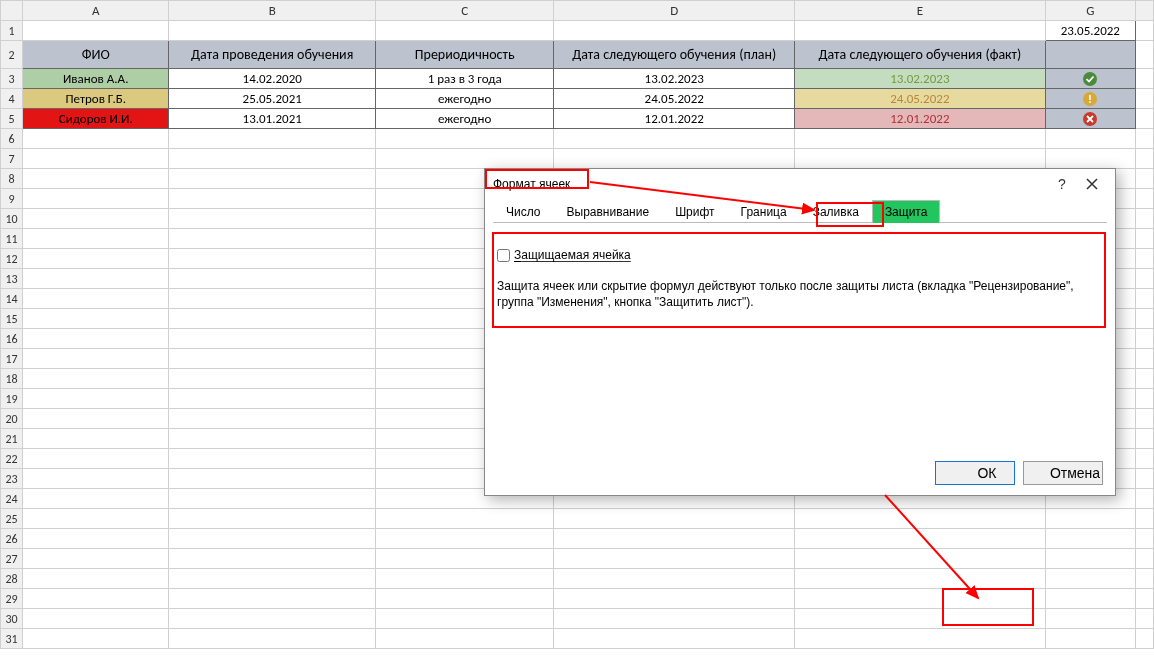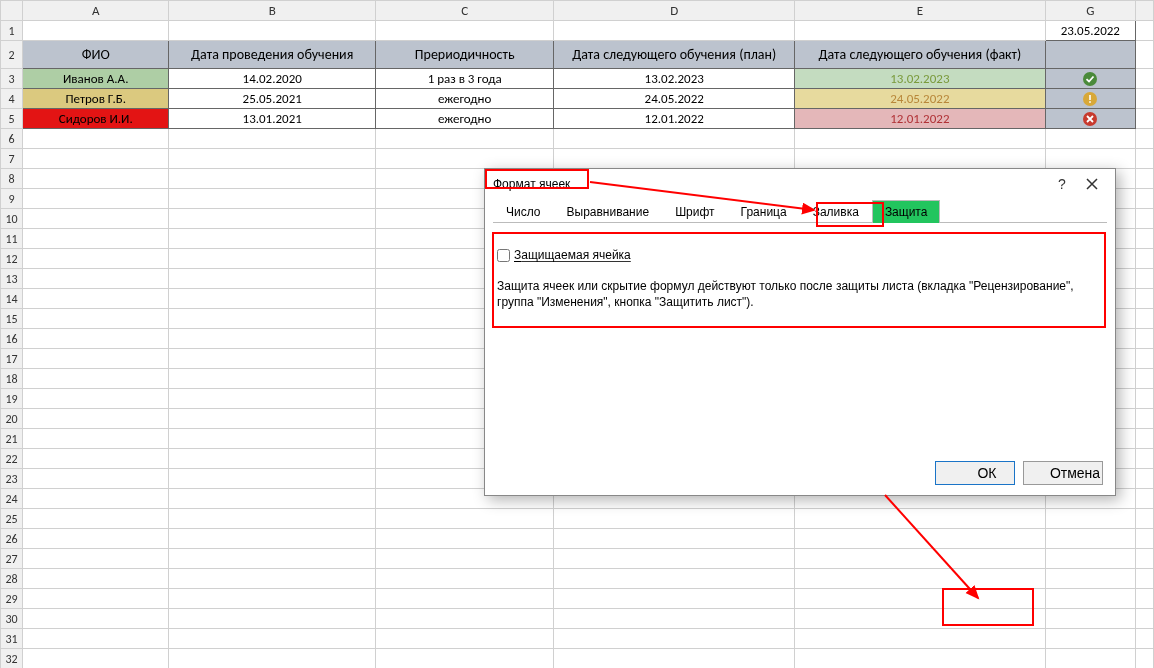--- a/index.html
+++ b/index.html
@@ -474,30 +474,20 @@
         <td></td>
         <td></td>
         <td></td>
         <td></td>
         <td></td>
         <td></td>
         <td></td>
       </tr>
       <tr>
         <td class="rownum">31</td>
-        <td></td>
-        <td></td>
-        <td></td>
-        <td></td>
-        <td></td>
-        <td></td>
-        <td></td>
-      </tr>
-      <tr>
-        <td class="rownum">32</td>
         <td></td>
         <td></td>
         <td></td>
         <td></td>
         <td></td>
         <td></td>
         <td></td>
       </tr>
     </tbody>
 </table>

